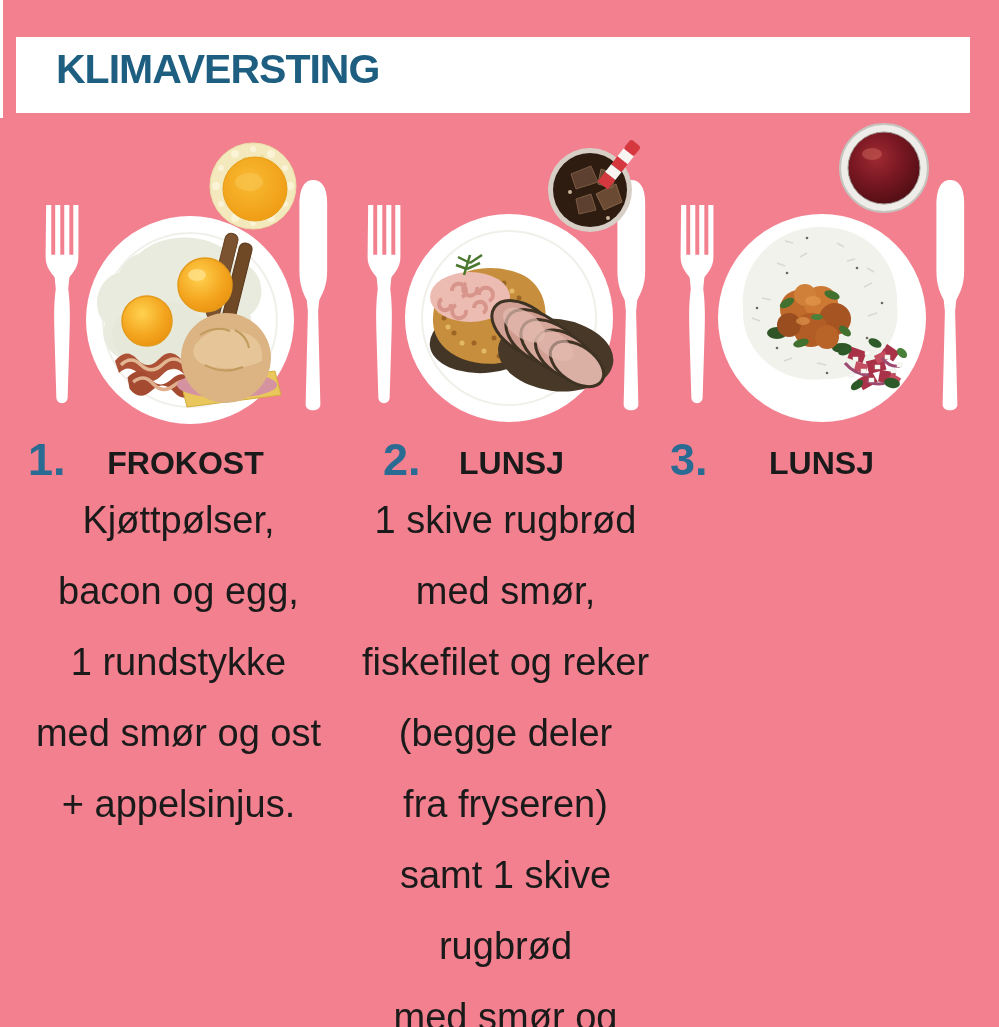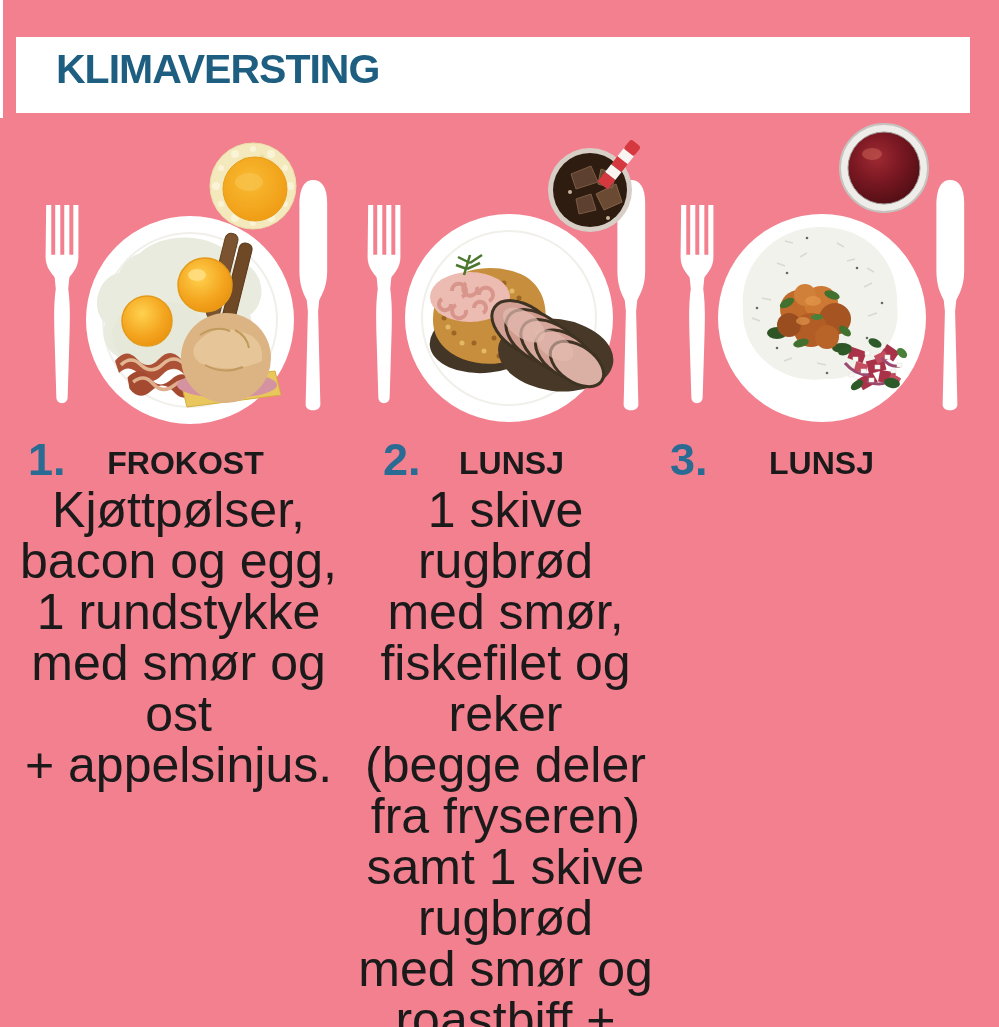--- a/index.html
+++ b/index.html
@@ -33,21 +33,21 @@
   
   .heading{position:absolute;top:317px;left:0;width:333px;height:50px;}
   .meal-number{position:absolute;top:0;font-size:45px;line-height:45px;font-weight:bold;color:var(--number-color);}
   .c1 .meal-number{left:28px;} .c2 .meal-number{left:50px;} .c3 .meal-number{left:4px;}
   .meal-name{display:block;text-align:center;font-size:32px;line-height:45px;padding-top:4px;
              font-weight:bold;color:var(--text-color);letter-spacing:0px;}
   .c1 .meal-name{transform:translateX(19px);} .c2 .meal-name{transform:translateX(12px);}
   .c3 .meal-name{transform:translateX(-11px);}
   
   .meal-desc{position:absolute;top:365px;left:0;width:333px;text-align:center;white-space:pre-line;
-             font-size:50px;line-height:51px;color:var(--text-color);}
+             font-size:38px;line-height:71px;color:var(--text-color);}
   .c1 .meal-desc{transform:translateX(12px);} .c2 .meal-desc{transform:translateX(6px);}
 </style>
 </head>
 <body>
 
 <div class="poster">
   <div class="edge-sliver"></div>
 
   <div class="header-band">
     <h1 class="page-title">KLIMAVERSTING</h1>

